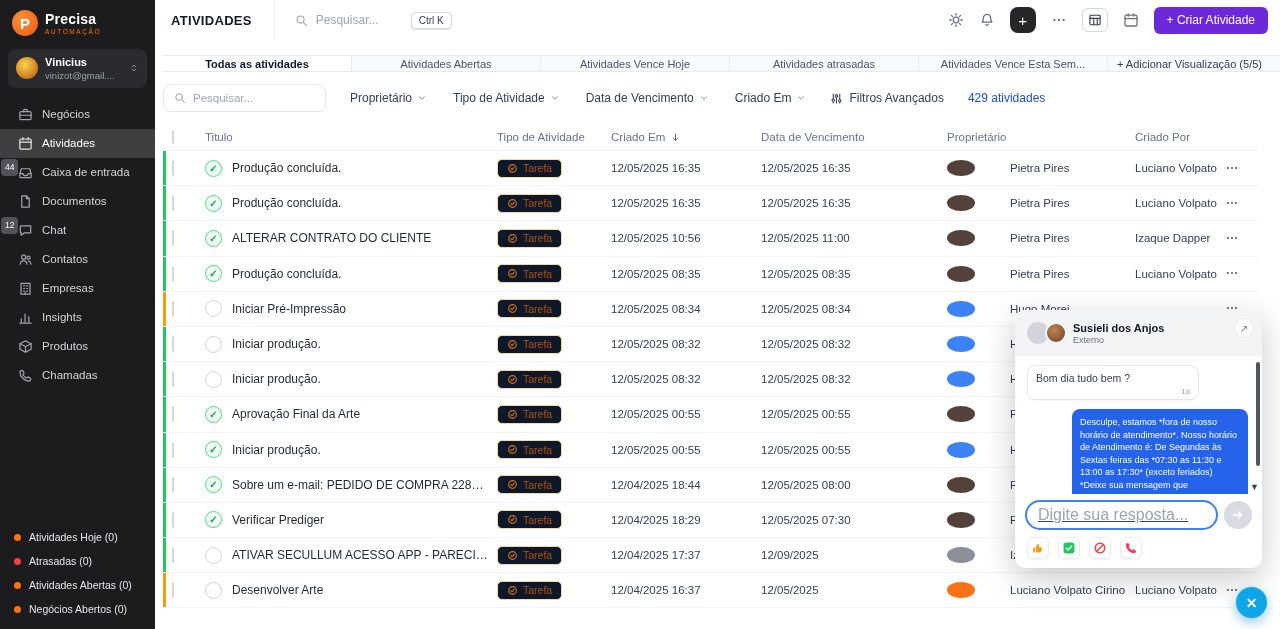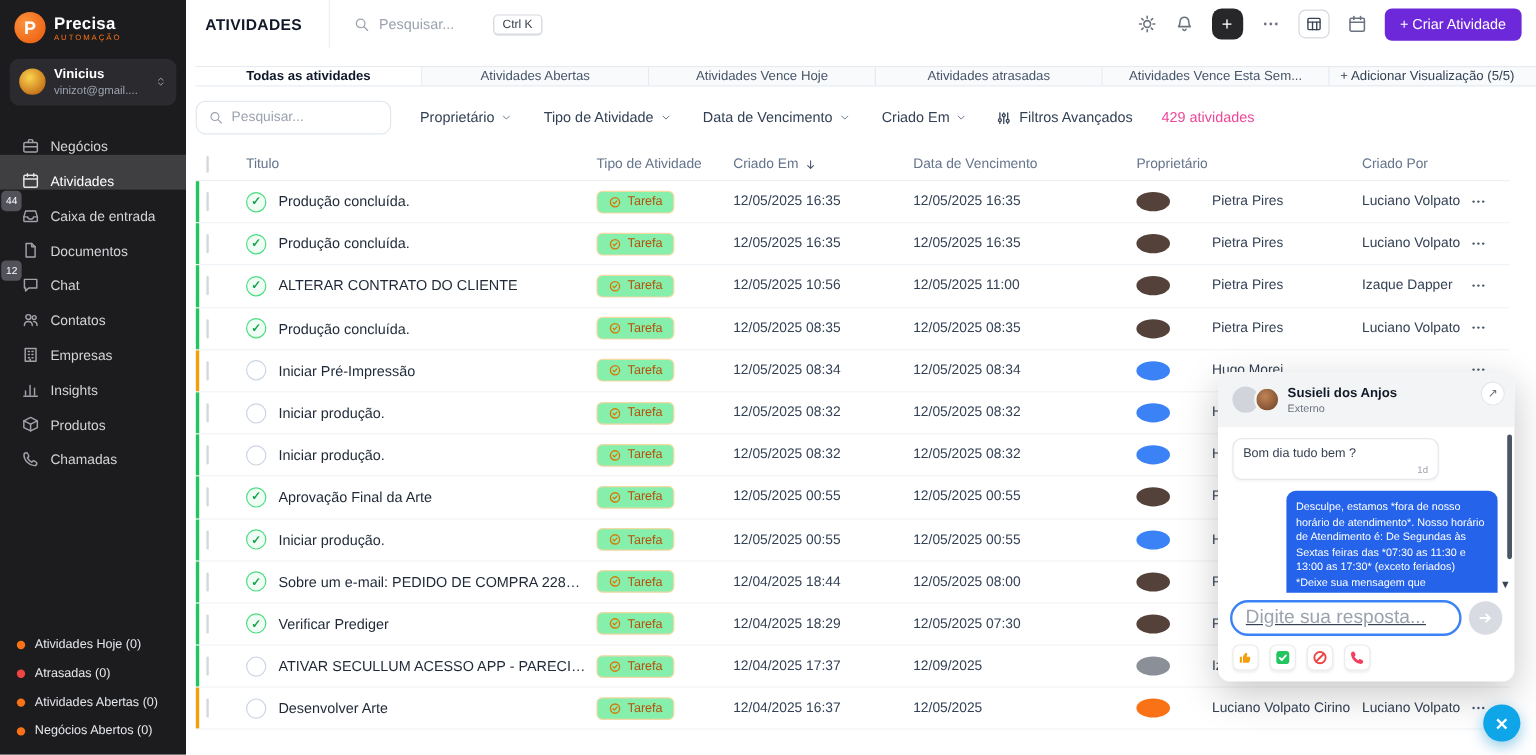--- a/index.html
+++ b/index.html
@@ -14,21 +14,21 @@
   .sidebar { width:155px; background:#1c1c1e; color:#d4d4d8; display:flex; flex-direction:column; flex-shrink:0; }
   .logo { display:flex; align-items:center; gap:7px; padding:10px 12px 9px; }
   .logo-mark { width:26px; height:26px; border-radius:50%; background:radial-gradient(circle at 35% 35%, #fb923c, #ea580c); color:#fff; font-weight:700; font-size:15px; display:flex; align-items:center; justify-content:center; flex-shrink:0; }
   .logo-name { color:#fff; font-weight:700; font-size:14px; letter-spacing:.2px; display:block; line-height:1; }
   .logo-sub { color:#f97316; font-size:6.5px; letter-spacing:1.6px; display:block; margin-top:2px; }
   .user-card { margin:4px 8px 12px; background:#2b2b2f; border-radius:8px; padding:7px 8px; display:flex; align-items:center; gap:7px; cursor:pointer; }
   .user-avatar { width:22px; height:22px; border-radius:50%; background:radial-gradient(circle at 40% 35%, #fcd34d, #b45309); flex-shrink:0; }
   .user-name { display:block; color:#fff; font-size:11px; font-weight:600; line-height:1.25; }
   .user-email { display:block; color:#9ca3af; font-size:9.5px; max-width:80px; overflow:hidden; white-space:nowrap; }
   .updown { margin-left:auto; width:10px; height:14px; color:#9ca3af; flex-shrink:0; }
-  .nav-item { position:relative; display:flex; align-items:flex-end; gap:9px; height:29px; padding-left:18px; font-size:11.5px; color:#d4d4d8; cursor:pointer; }
+  .nav-item { position:relative; display:flex; align-items:center; gap:9px; height:29px; padding-left:18px; font-size:11.5px; color:#d4d4d8; cursor:pointer; }
   .nav-item.active { background:#3f3f42; color:#fff; }
   .nav-icon { width:15px; height:15px; color:#a1a1aa; flex-shrink:0; }
   .nav-item.active .nav-icon { color:#e4e4e7; }
   .nav-badge { position:absolute; left:1px; top:1px; background:#52525b; color:#fff; font-size:8.5px; padding:2px 4px; border-radius:4px; line-height:13px; }
   .side-footer { margin-top:auto; padding:0 0 8px 14px; }
   .foot-item { display:flex; align-items:center; gap:8px; height:24px; font-size:10.5px; color:#e5e7eb; cursor:pointer; }
   .dot { width:7px; height:7px; border-radius:50%; flex-shrink:0; }
 
   
   .main { flex:1; display:flex; flex-direction:column; min-width:0; }
@@ -52,40 +52,40 @@
 
   
   .filters { display:flex; align-items:center; margin:12px 22px 0 8px; gap:24px; }
   .fsearch { width:163px; height:28px; border:1px solid #e2e8f0; border-radius:8px; display:flex; align-items:center; gap:7px; padding:0 10px; color:#9ca3af; font-size:11.5px; cursor:text; flex-shrink:0; }
   .fsearch .sic { width:12px; height:12px; }
   .dropdowns { display:flex; gap:26px; }
   .dropdown { display:flex; align-items:center; gap:5px; font-size:12px; color:#334155; cursor:pointer; font-weight:500; white-space:nowrap; }
   .caret { width:10px; height:10px; color:#64748b; }
   .adv { display:flex; align-items:center; gap:6px; font-size:12px; color:#334155; font-weight:500; cursor:pointer; white-space:nowrap; }
   .adv .aic { width:13px; height:13px; color:#334155; }
-  .count { font-size:12px; color:#ec4899; font-weight:500; white-space:nowrap; }
+  .count { font-size:12px; color:#1d4ed8; font-weight:500; white-space:nowrap; }
 
   
   .table { margin:12px 22px 0 8px; flex:1; overflow:hidden; }
   .thead, .trow { display:grid; grid-template-columns:34px 292px 114px 150px 186px 188px 95px 36px; align-items:center; }
   .thead { height:27px; color:#64748b; font-size:11.5px; border-bottom:1px solid #eef1f4; }
   .th-cell { padding-left:8px; white-space:nowrap; overflow:hidden; }
   .th-criado { display:flex; gap:5px; align-items:center; }
   .sort-ic { width:11px; height:11px; color:#475569; }
   .trow { height:35.2px; border-bottom:1px solid #f1f4f7; position:relative; cursor:pointer; }
   .trow::before { content:""; position:absolute; left:0; top:0; bottom:0; width:3px; background:#22c55e; }
   .trow.orange::before { background:#f59e0b; }
   .cb { width:14px; height:14px; border:1.5px solid #d4d8dd; border-radius:4px; margin-left:9px; cursor:pointer; background:#fff; }
   .title-cell { display:flex; align-items:center; gap:10px; padding-left:8px; min-width:0; }
   .status { width:17px; height:17px; border-radius:50%; flex-shrink:0; display:flex; align-items:center; justify-content:center; }
   .status.done { border:1.5px solid #4ade80; background:#f0fdf4; }
   .status.done::after { content:"\2713"; font-size:10px; font-weight:700; color:#16a34a; }
   .status.open { border:1.5px solid #cbd5e1; background:#fff; }
   .row-title { font-size:12px; color:#1f2937; font-weight:500; white-space:nowrap; overflow:hidden; text-overflow:ellipsis; }
-  .badge-tarefa { display:inline-flex; align-items:center; gap:5px; border:1px solid #f3d9a4; background:#86efac; color:#b45309; font-size:10.5px; padding:2.5px 9px; border-radius:5px; font-weight:500; margin-left:8px; }
+  .badge-tarefa { display:inline-flex; align-items:center; gap:5px; border:1px solid #f3d9a4; background:#0f172a; color:#b45309; font-size:10.5px; padding:2.5px 9px; border-radius:5px; font-weight:500; margin-left:8px; }
   .badge-tarefa .bic { width:11px; height:11px; color:#d97706; }
   .dcell { font-size:11.5px; color:#334155; padding-left:8px; white-space:nowrap; }
   .owner { display:flex; align-items:center; gap:7px; font-size:11.5px; color:#334155; min-width:0; padding-left:8px; }
   .owner span { white-space:nowrap; overflow:hidden;padding-left:28px; }
   .ava { width:16px; height:16px; border-radius:50%; flex-shrink:0; background:#6b7280; }
   .creator { font-size:11.5px; color:#334155; white-space:nowrap; overflow:hidden; padding-left:8px; }
   .dots-btn { width:20px; height:18px; color:#475569; background:none; border:none; cursor:pointer; padding:2px 3px; }
 
   
   .chat { position:fixed; right:18px; top:310px; width:247px; height:258px; background:#fff; border-radius:10px; box-shadow:0 10px 32px rgba(0,0,0,.22); z-index:50; display:flex; flex-direction:column; overflow:hidden; }

